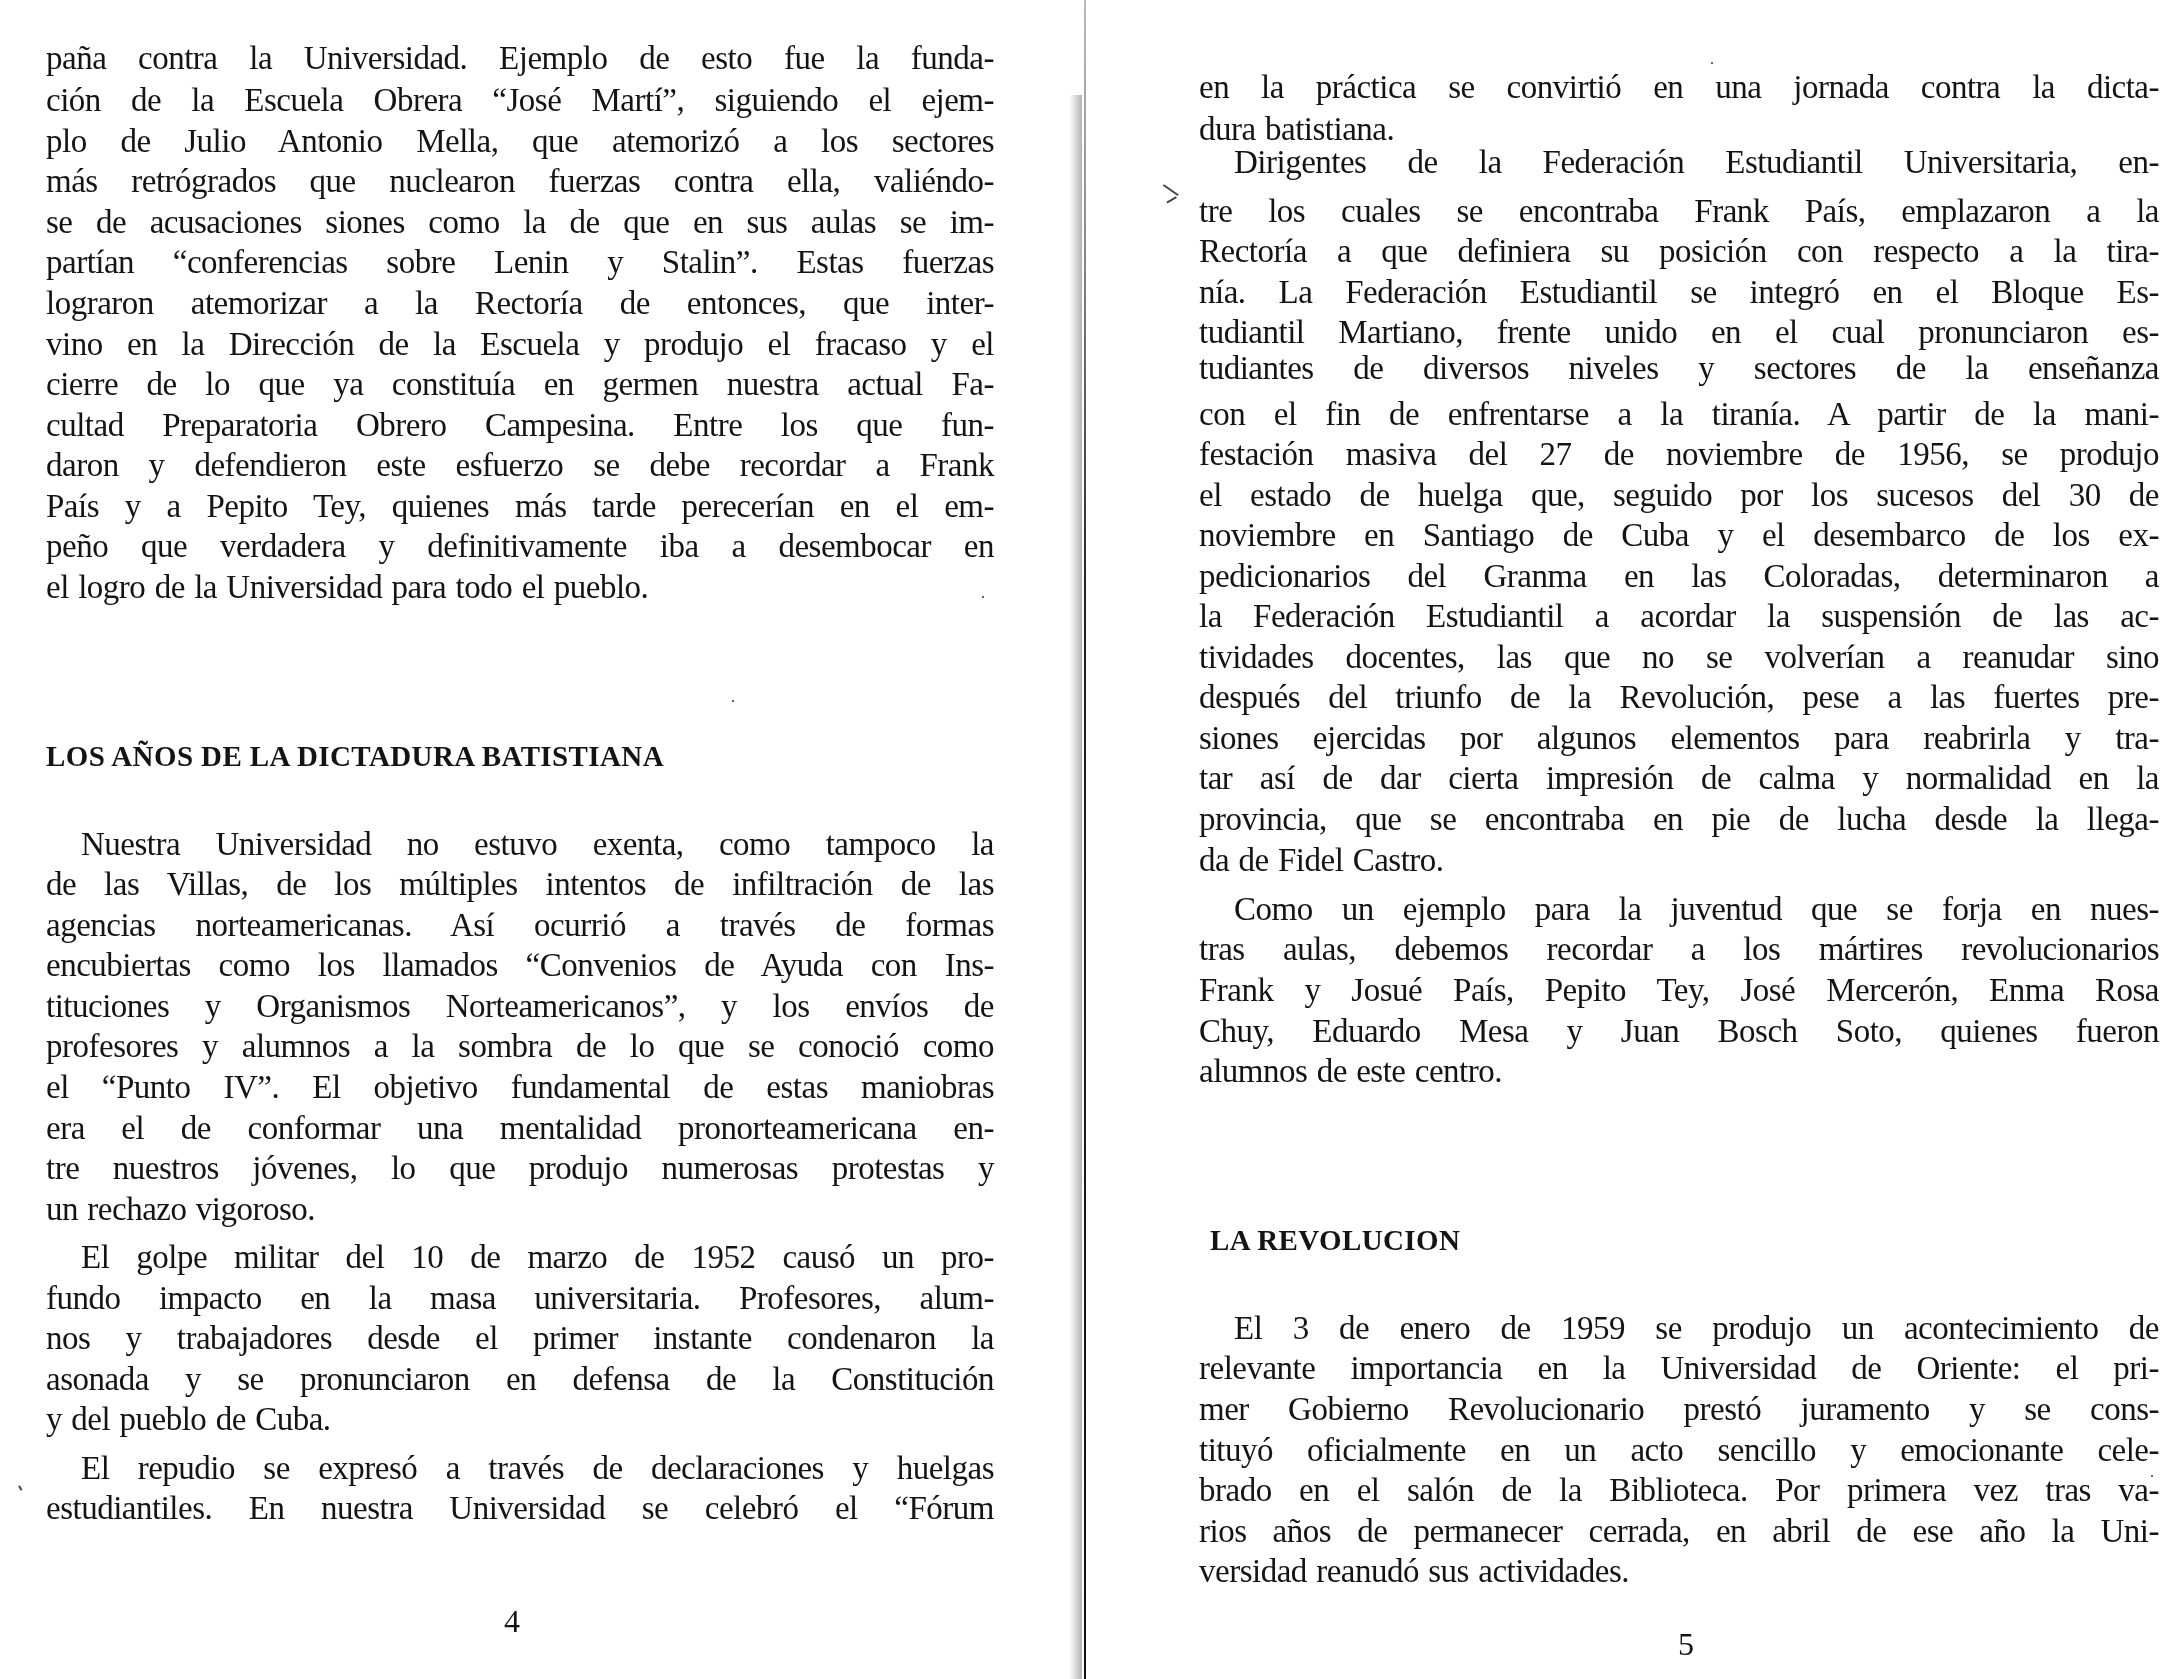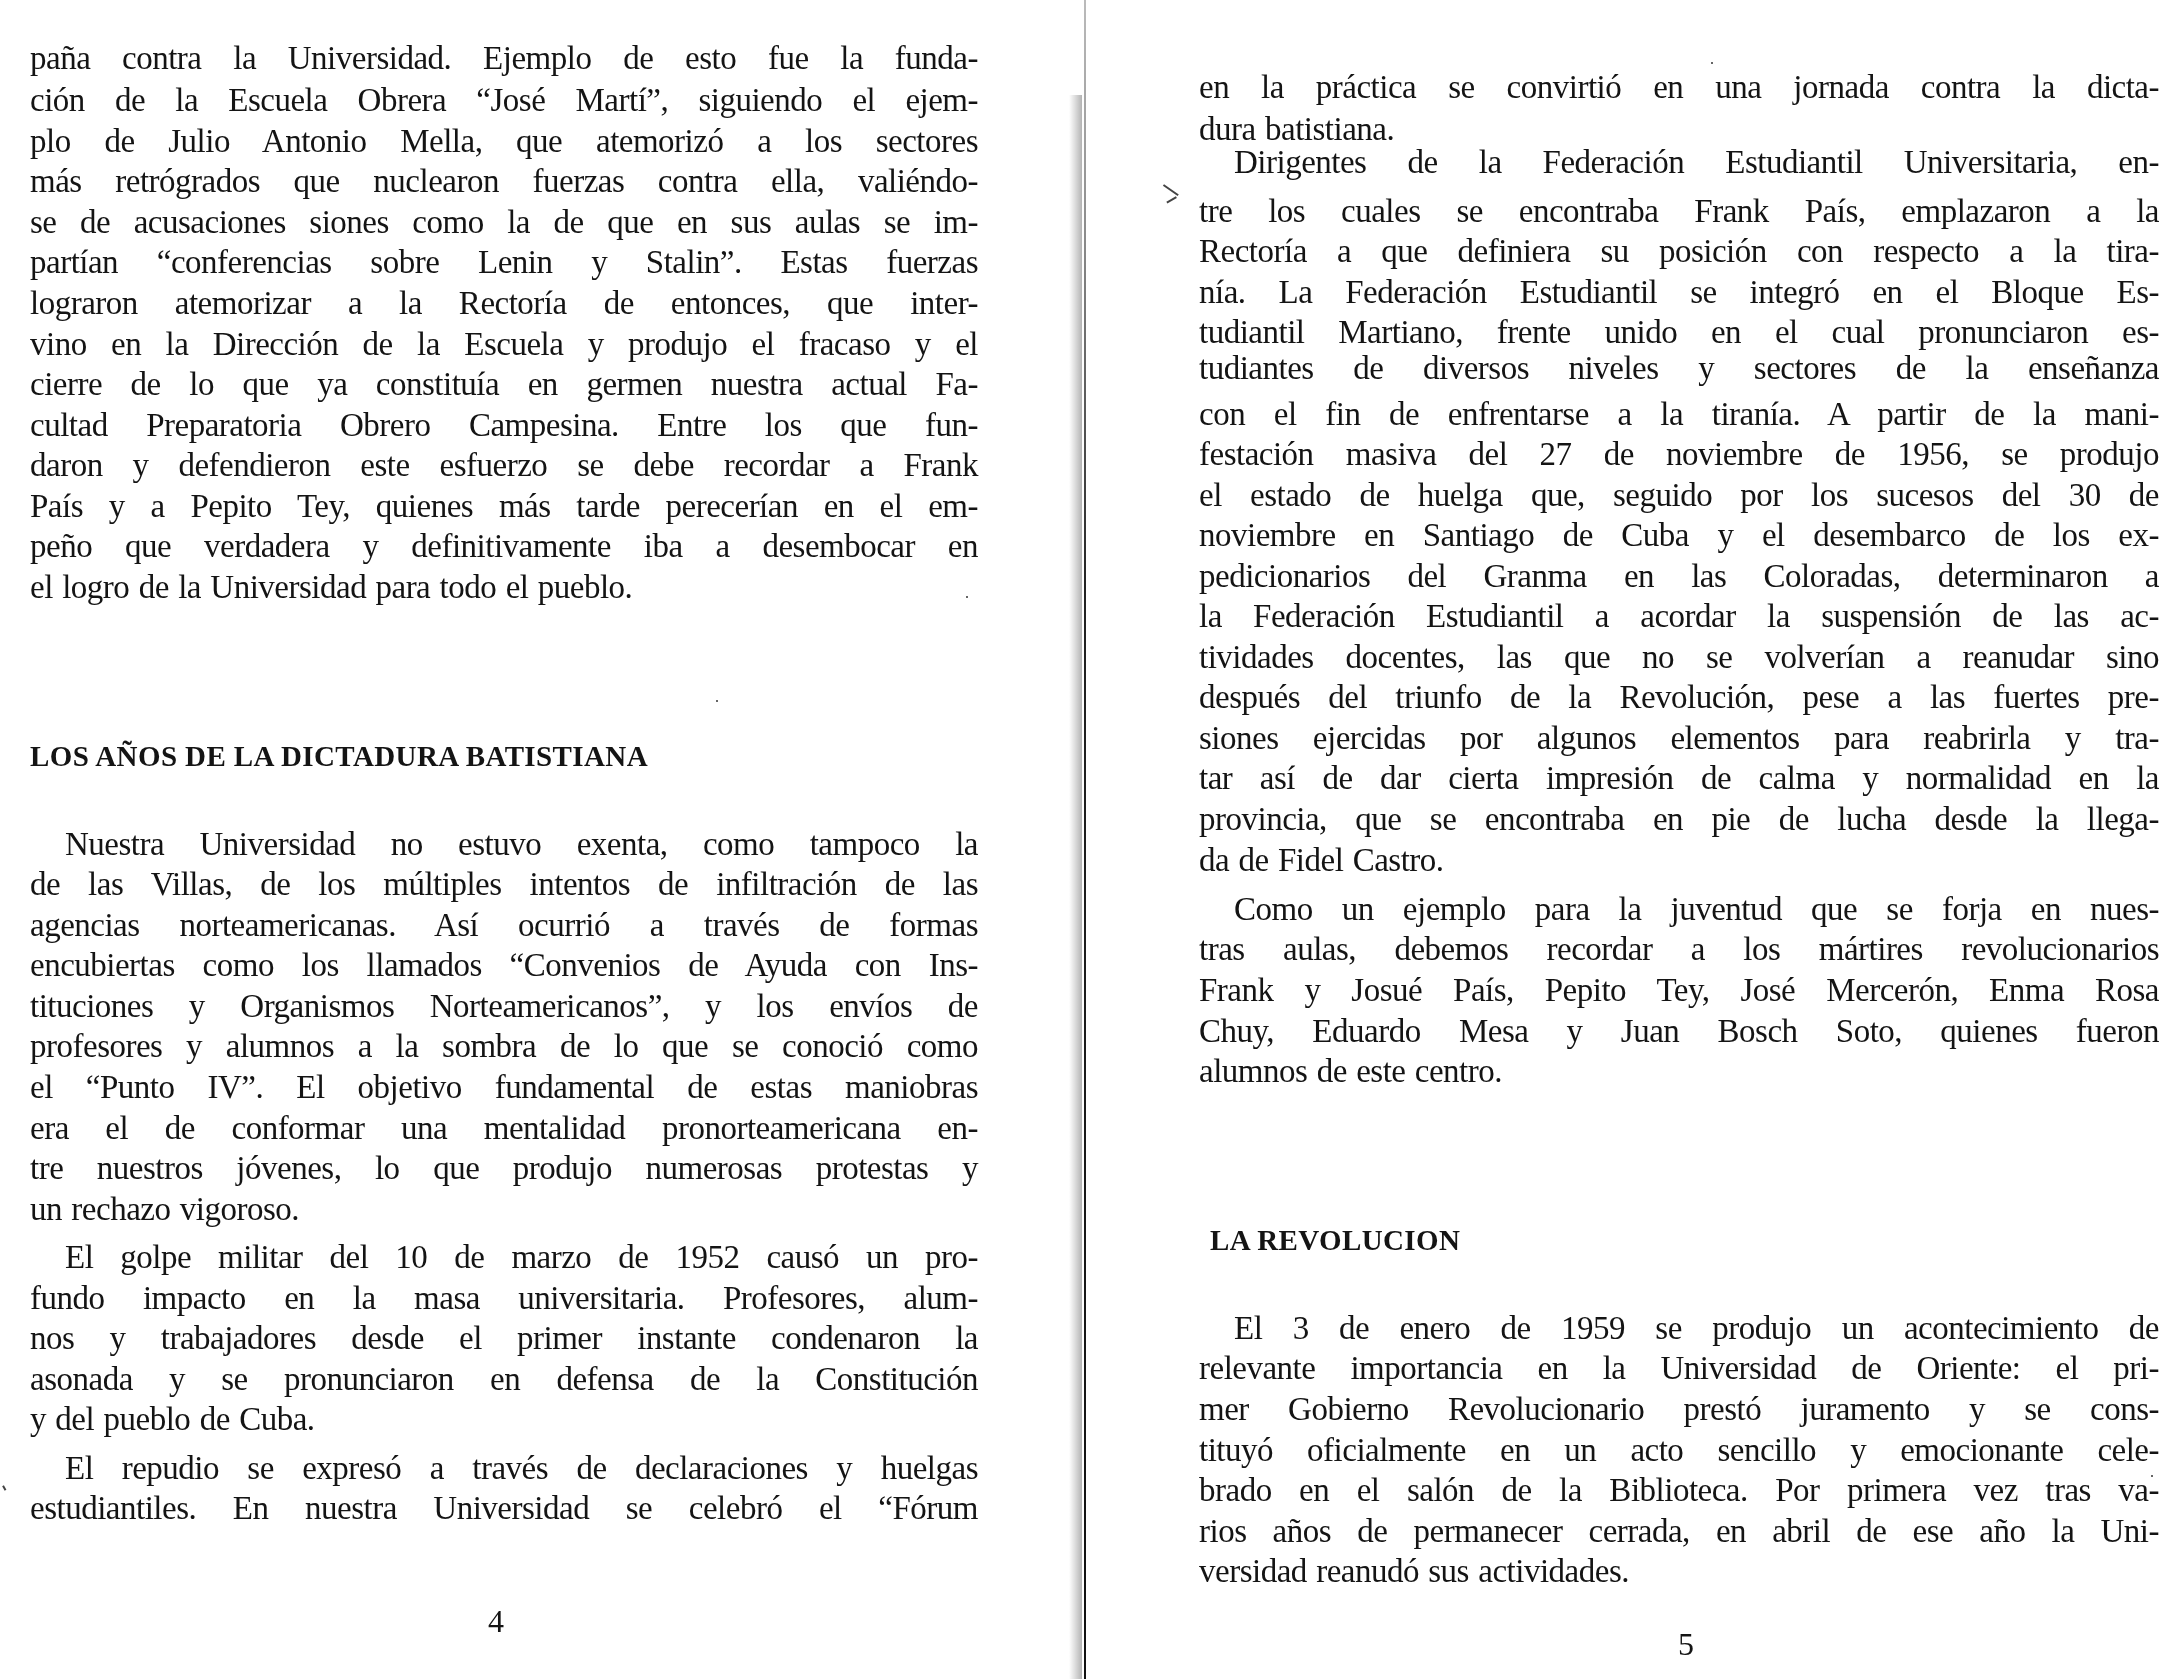--- a/index.html
+++ b/index.html
@@ -1,19 +1,19 @@
 <!DOCTYPE html>
 <html style="font-size:12.7px"><head>
 <meta charset="utf-8">
 <style>
   html, body { margin: 0; padding: 0; background: #ffffff; }
   body { width: 2183px; height: 1680px; position: relative; overflow: hidden;
          font-family: "Liberation Serif", "DejaVu Serif", serif; color: #141414; }
   .page { position: absolute; top: 0; height: 1680px; }
-  #page-left { left: 0; width: 899px; }
+  #page-left { left: 16px; width: 899px; }
   #page-right { left: 1086px; width: 1097px; border-radius: 27px; }
   .gutter { position: absolute; left: 1084px; top: 0; width: 2.4px; height: 1680px;
             background: linear-gradient(to bottom, #bbb 0%, #888 15%, #222 35%, #111 100%); }
   .gutter-shadow { position: absolute; left: 1069px; top: 95px; width: 12.7px; height: 1585px;
             background: linear-gradient(to right, rgba(0,0,0,0) 0%, rgba(0,0,0,0.35) 60%, rgba(0,0,0,0.6) 100%);
             opacity: 0.5; }
   .line { position: absolute; height: 41px; line-height: 41px; font-size: 33px;
           white-space: nowrap; text-align: justify; text-align-last: justify;
           letter-spacing: -0.5px; word-spacing: 1.6px; }
   .line.last { text-align-last: left; }

